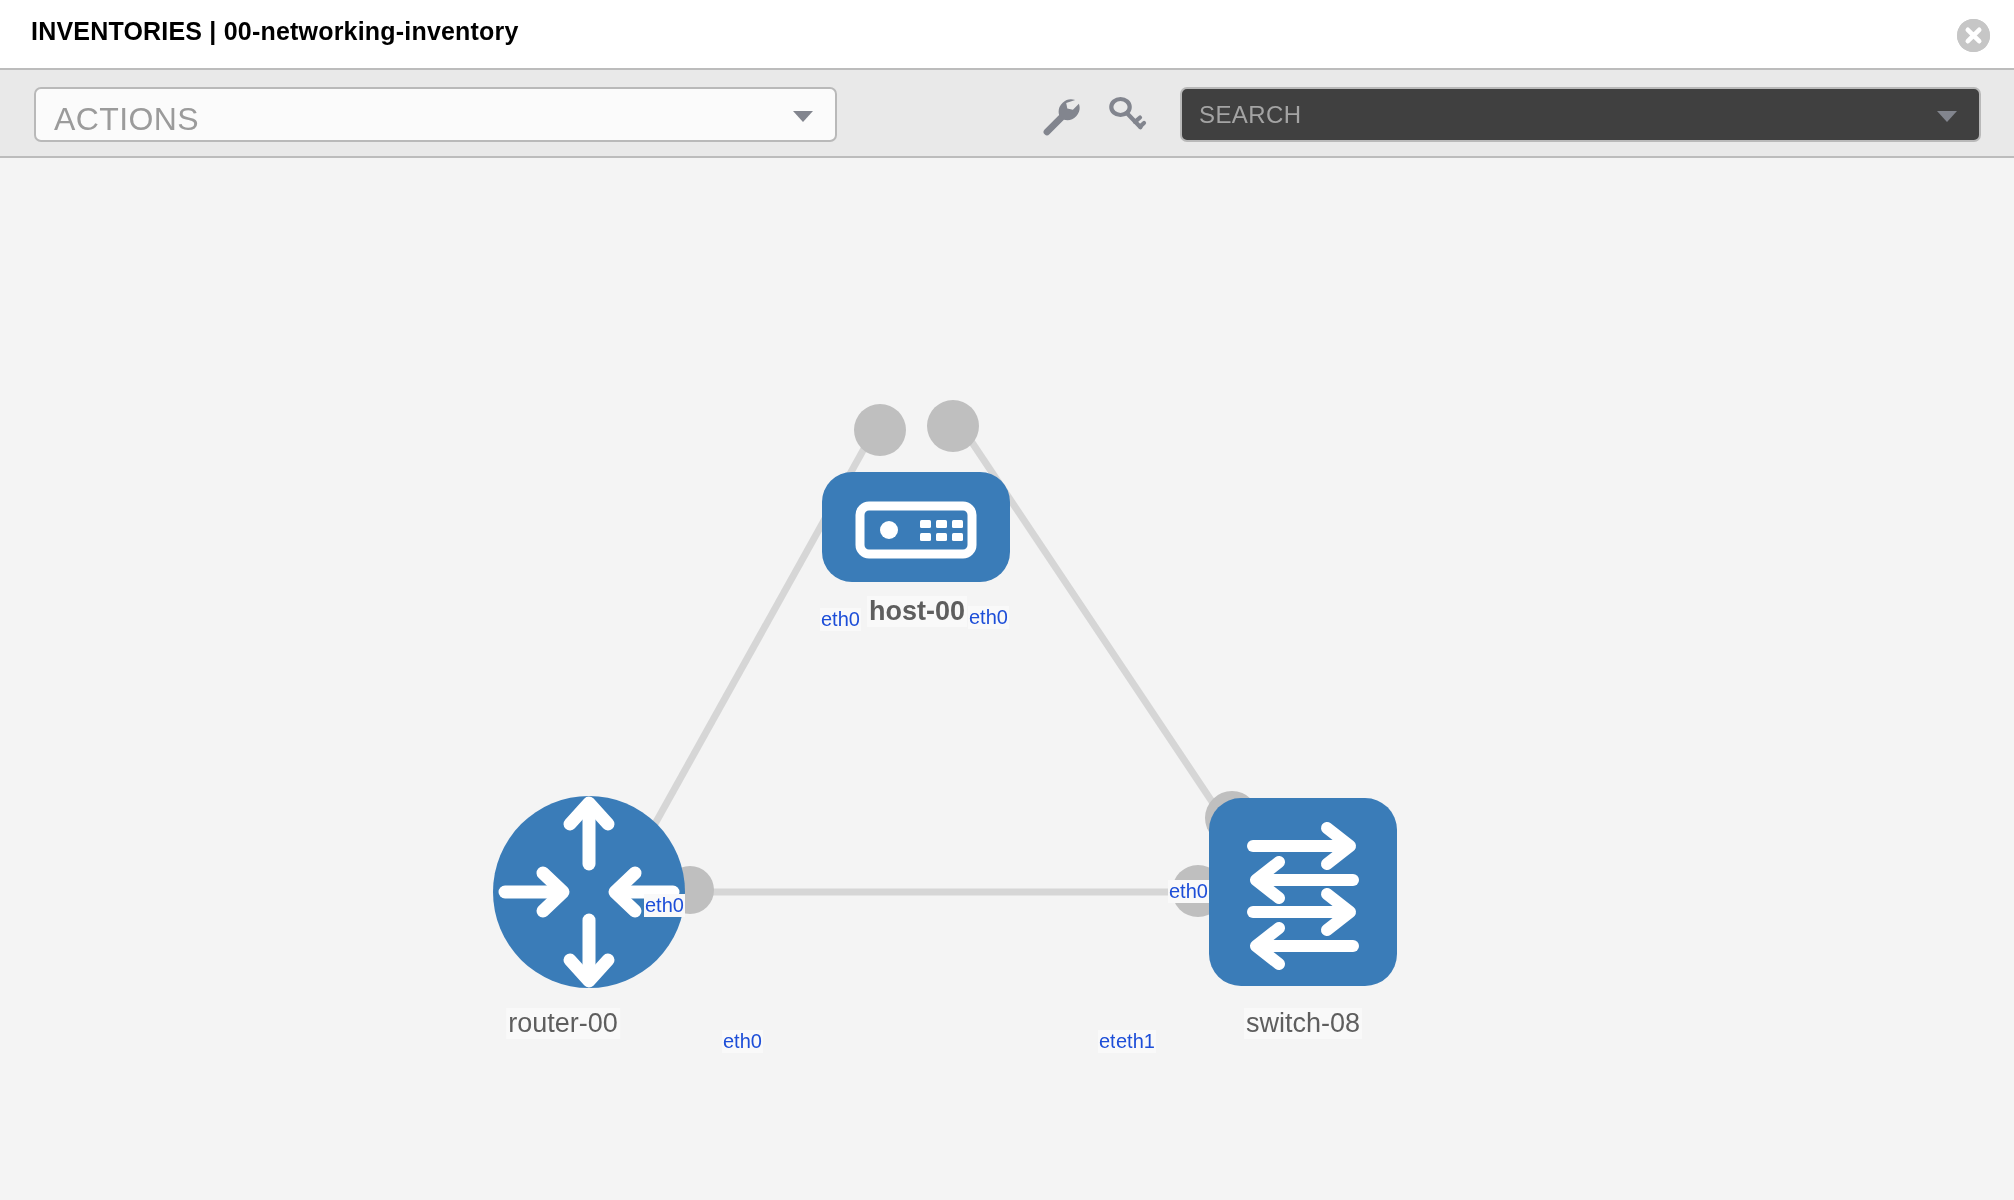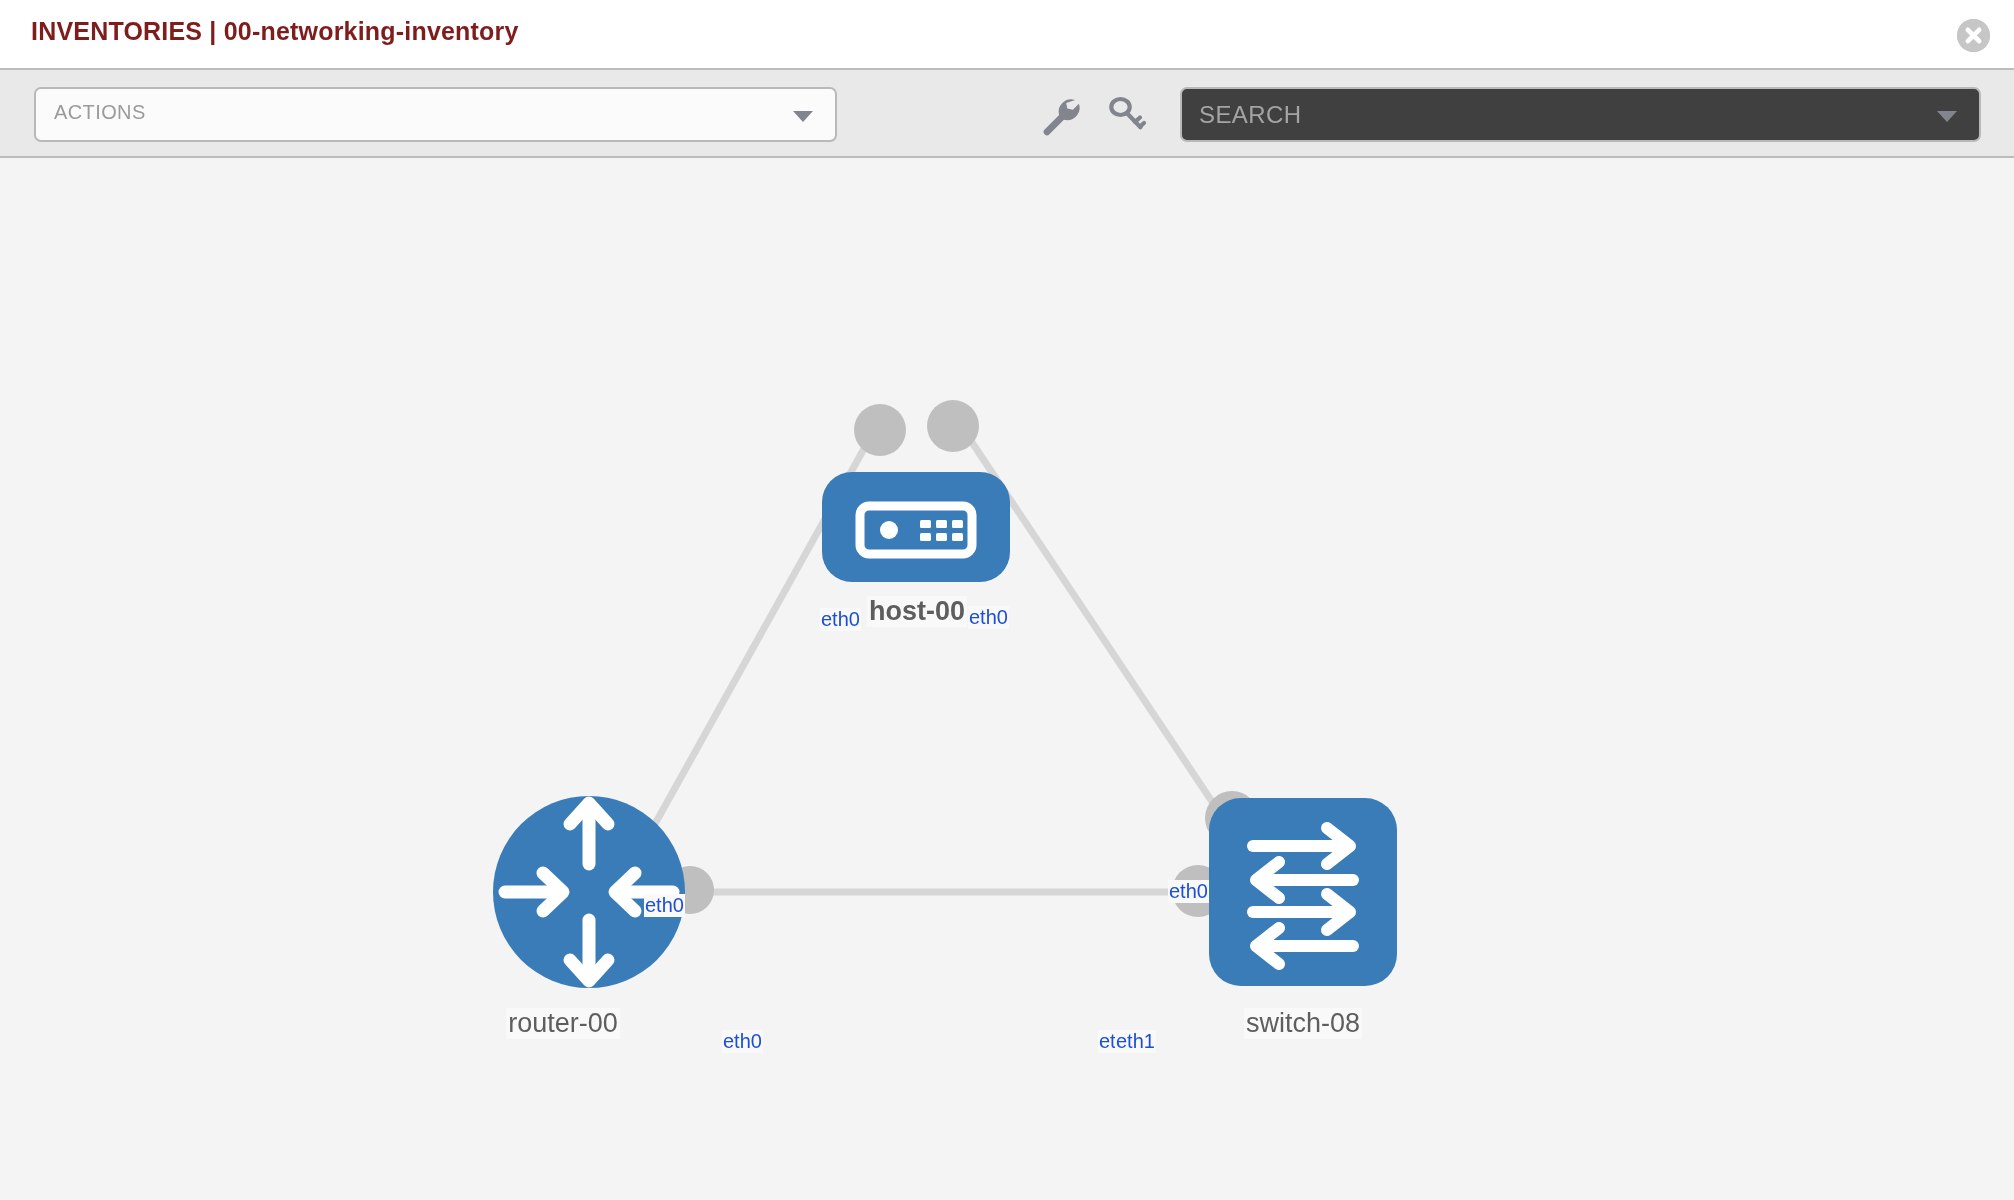--- a/index.html
+++ b/index.html
@@ -30,21 +30,21 @@
     height: 68px;
     background: #ffffff;
     box-sizing: border-box;
   }
   .header-title {
     position: absolute;
     left: 31px;
     top: 17px;
     font-size: 25px;
     font-weight: bold;
-    color: #7f1d1d;
+    color: #000000;
     letter-spacing: 0.2px;
     white-space: nowrap;
   }
   .close-button {
     position: absolute;
     right: 24px;
     top: 19px;
     width: 33px;
     height: 33px;
     border-radius: 50%;
@@ -74,21 +74,21 @@
     background: #fbfbfb;
     border: 2px solid #b9b9b9;
     border-radius: 7px;
     box-sizing: border-box;
     cursor: pointer;
   }
   .actions-label {
     position: absolute;
     left: 18px;
     top: 12px;
-    font-size: 20px;
+    font-size: 32px;
     color: #9b9b9b;
     letter-spacing: 0.4px;
   }
   .caret {
     position: absolute;
     right: 22px;
     top: 50%;
     margin-top: -4px;
     width: 0; height: 0;
     border-left: 10px solid transparent;

